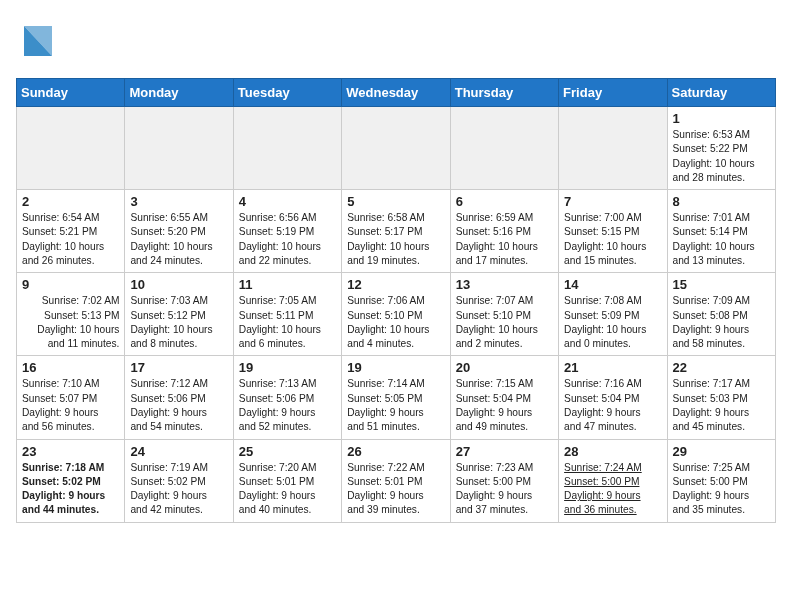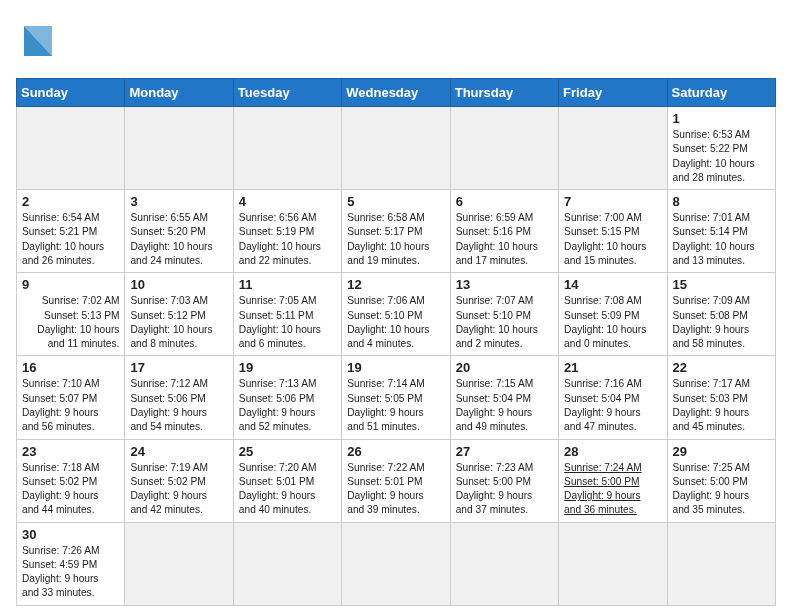--- a/index.html
+++ b/index.html
@@ -279,21 +279,21 @@
           <span class="day-number">22</span>
           <div class="sun-info" style="white-space: pre-line;">Sunrise: 7:17 AM
 Sunset: 5:03 PM
 Daylight: 9 hours
 and 45 minutes.</div>
         </td>
       </tr>
       <tr>
         <td>
           <span class="day-number">23</span>
-          <div class="sun-info" style="white-space: pre-line;">Sunrise: 7:18 AM
+          <div class="sun-info" style="white-space: pre-line; font-weight: bold;">Sunrise: 7:18 AM
 Sunset: 5:02 PM
 Daylight: 9 hours
 and 44 minutes.</div>
         </td>
         <td>
           <span class="day-number">24</span>
           <div class="sun-info" style="white-space: pre-line;">Sunrise: 7:19 AM
 Sunset: 5:02 PM
 Daylight: 9 hours
 and 42 minutes.</div>
@@ -326,30 +326,15 @@
 Daylight: 9 hours
 and 36 minutes.</div>
         </td>
         <td>
           <span class="day-number">29</span>
           <div class="sun-info" style="white-space: pre-line;">Sunrise: 7:25 AM
 Sunset: 5:00 PM
 Daylight: 9 hours
 and 35 minutes.</div>
         </td>
-      </tr>
-      <tr>
-        <td>
-          <span class="day-number">30</span>
-          <div class="sun-info" style="white-space: pre-line;">Sunrise: 7:26 AM
-Sunset: 4:59 PM
-Daylight: 9 hours
-and 33 minutes.</div>
-        </td>
-        <td class="empty"></td>
-        <td class="empty"></td>
-        <td class="empty"></td>
-        <td class="empty"></td>
-        <td class="empty"></td>
-        <td class="empty"></td>
       </tr>
     </tbody>
 </table>
 
 </body></html>

